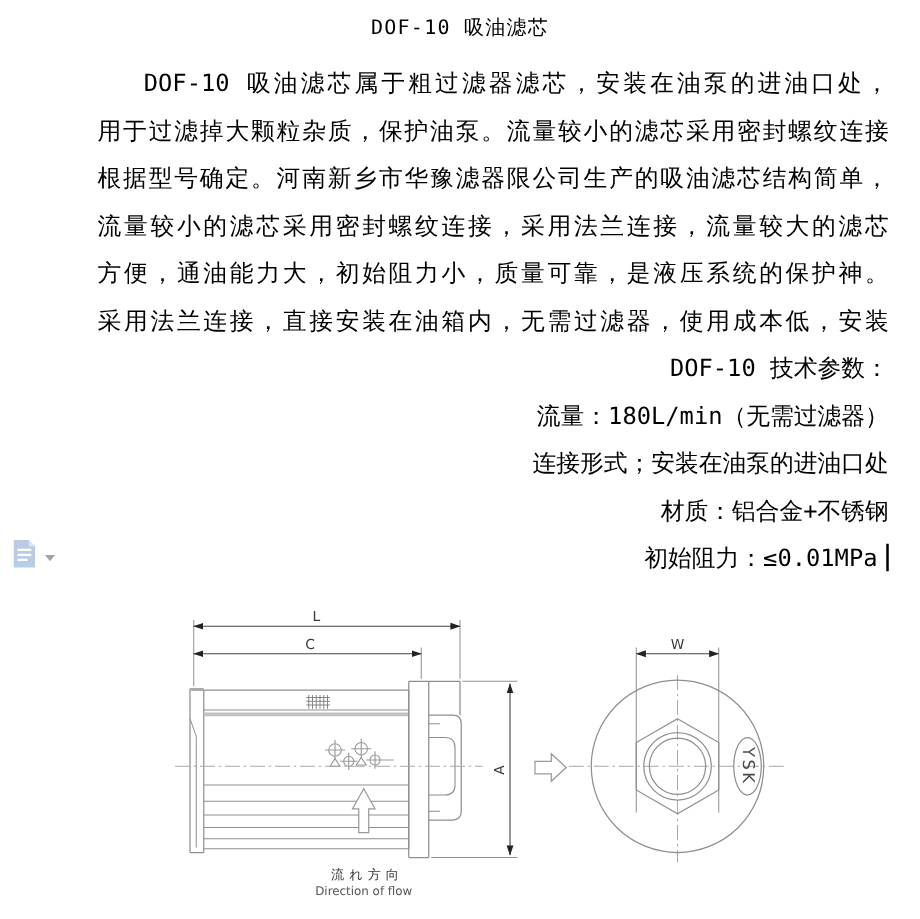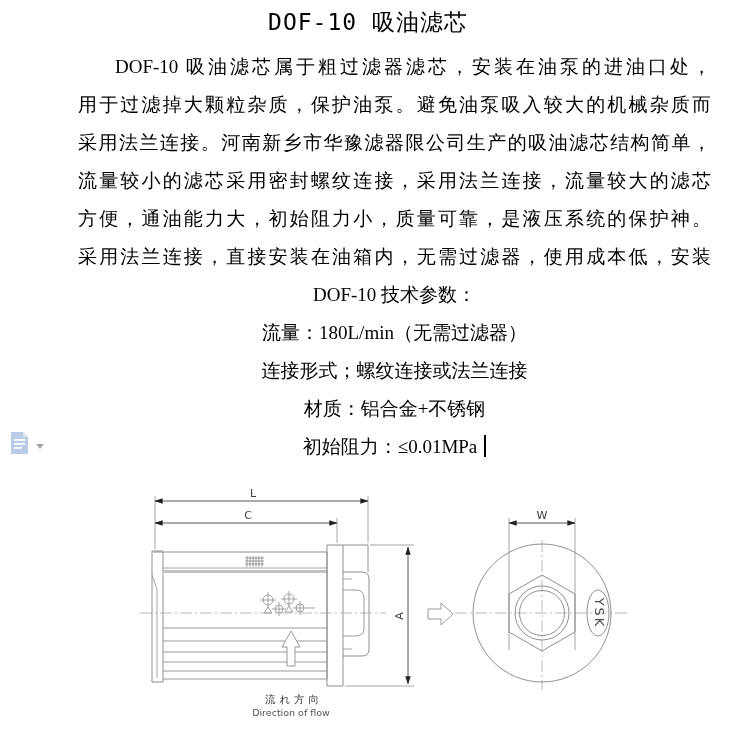--- a/index.html
+++ b/index.html
@@ -3,59 +3,59 @@
 <meta charset="utf-8">
 <style>
   html,body{margin:0;padding:0;}
   body{
     width:736px;height:735px;position:relative;background:#ffffff;
     font-family:"DejaVu Sans Mono","DejaVu Sans",sans-serif;
     overflow:hidden;
   }
   .page-title{
     position:absolute;left:0;top:4px;width:736px;height:36px;
-    text-align:center;font-size:23px;line-height:36px;color:#000;
+    text-align:center;font-size:16px;line-height:36px;color:#000;
     letter-spacing:1px;white-space:nowrap;
   }
   .textblock{
     position:absolute;left:78px;top:48px;width:633px;
-    font-size:19px;color:#000;font-family:Liberation Serif, serif;
+    font-size:19px;color:#000;
   }
   .bline{
     width:633px;height:38px;line-height:38px;white-space:nowrap;
     text-align:justify;text-align-last:justify;
   }
   .bline.indent{text-indent:37px;}
   .sline{
     width:633px;height:38px;line-height:38px;white-space:nowrap;
-    text-align:center;
+    text-align:right;
   }
   .caret{
     display:inline-block;width:2px;height:22px;background:#000;
     margin-left:7px;vertical-align:-4px;
   }
   .paste-widget{position:absolute;left:8px;top:431px;width:38px;height:26px;cursor:pointer;}
   .drawing-svg{position:absolute;left:0;top:0;pointer-events:none;}
   svg text{font-family:"DejaVu Sans",sans-serif;}
 </style>
 </head>
 <body>
 
 <div class="page-title">DOF-10 吸油滤芯</div>
 
 <div class="textblock">
   <div class="bline indent">DOF-10 吸油滤芯属于粗过滤器滤芯，安装在油泵的进油口处，</div>
-  <div class="bline">用于过滤掉大颗粒杂质，保护油泵。避免油泵吸入较大的机械杂质而</div>
-  <div class="bline">采用法兰连接。河南新乡市华豫滤器限公司生产的吸油滤芯结构简单，</div>
+  <div class="bline">用于过滤掉大颗粒杂质，保护油泵。流量较小的滤芯采用密封螺纹连接</div>
+  <div class="bline">根据型号确定。河南新乡市华豫滤器限公司生产的吸油滤芯结构简单，</div>
   <div class="bline">流量较小的滤芯采用密封螺纹连接，采用法兰连接，流量较大的滤芯</div>
   <div class="bline">方便，通油能力大，初始阻力小，质量可靠，是液压系统的保护神。</div>
   <div class="bline">采用法兰连接，直接安装在油箱内，无需过滤器，使用成本低，安装</div>
   <div class="sline">DOF-10 技术参数：</div>
   <div class="sline">流量：180L/min（无需过滤器）</div>
-  <div class="sline">连接形式；螺纹连接或法兰连接</div>
+  <div class="sline">连接形式；安装在油泵的进油口处</div>
   <div class="sline">材质：铝合金+不锈钢</div>
   <div class="sline"><span>初始阻力：≤0.01MPa</span><span class="caret"></span></div>
 </div>
 
 <div class="paste-widget">
   <svg width="46" height="28" viewBox="0 0 46 28">
     <g>
       <path d="M3,1 h12 l5,5 v17 h-17 z" fill="#b9cce6"></path>
       <path d="M15,1 l5,5 h-5 z" fill="#dce6f4"></path>
       <rect x="6" y="8" width="11" height="1.8" fill="#ffffff"></rect>

